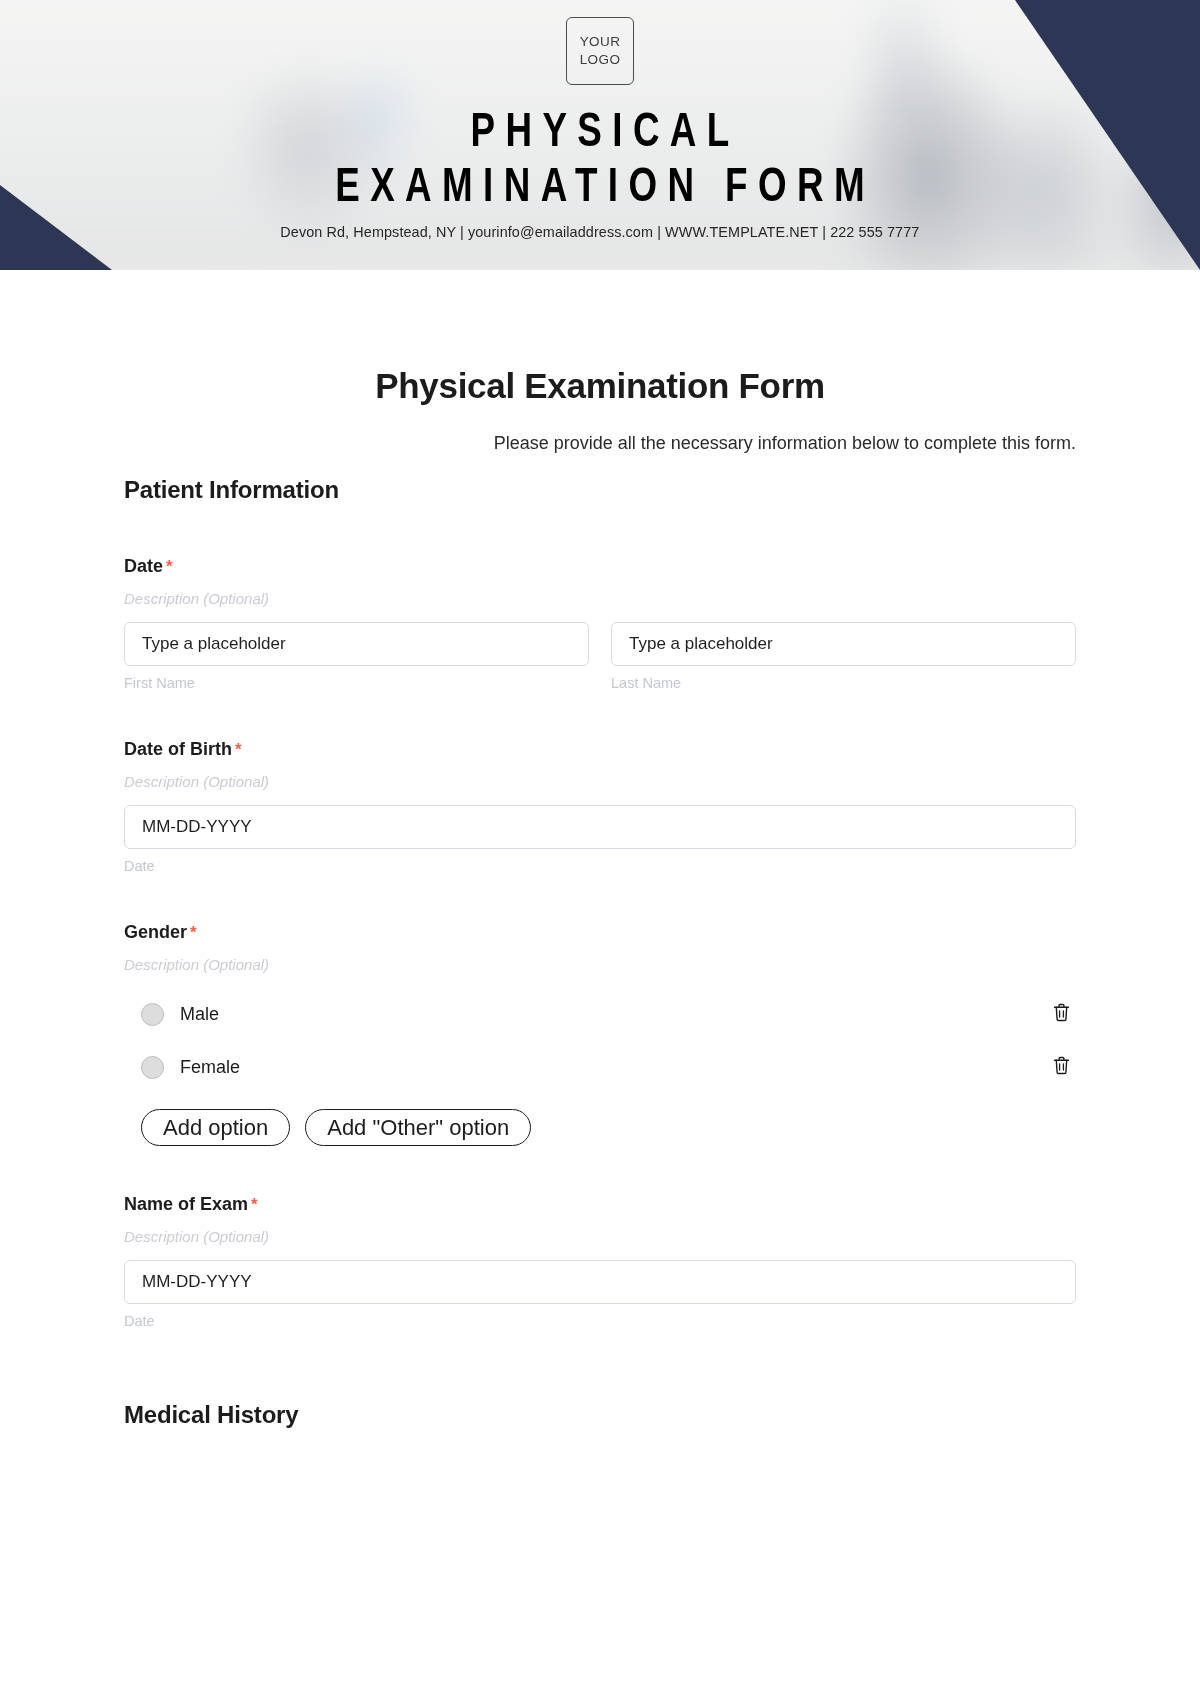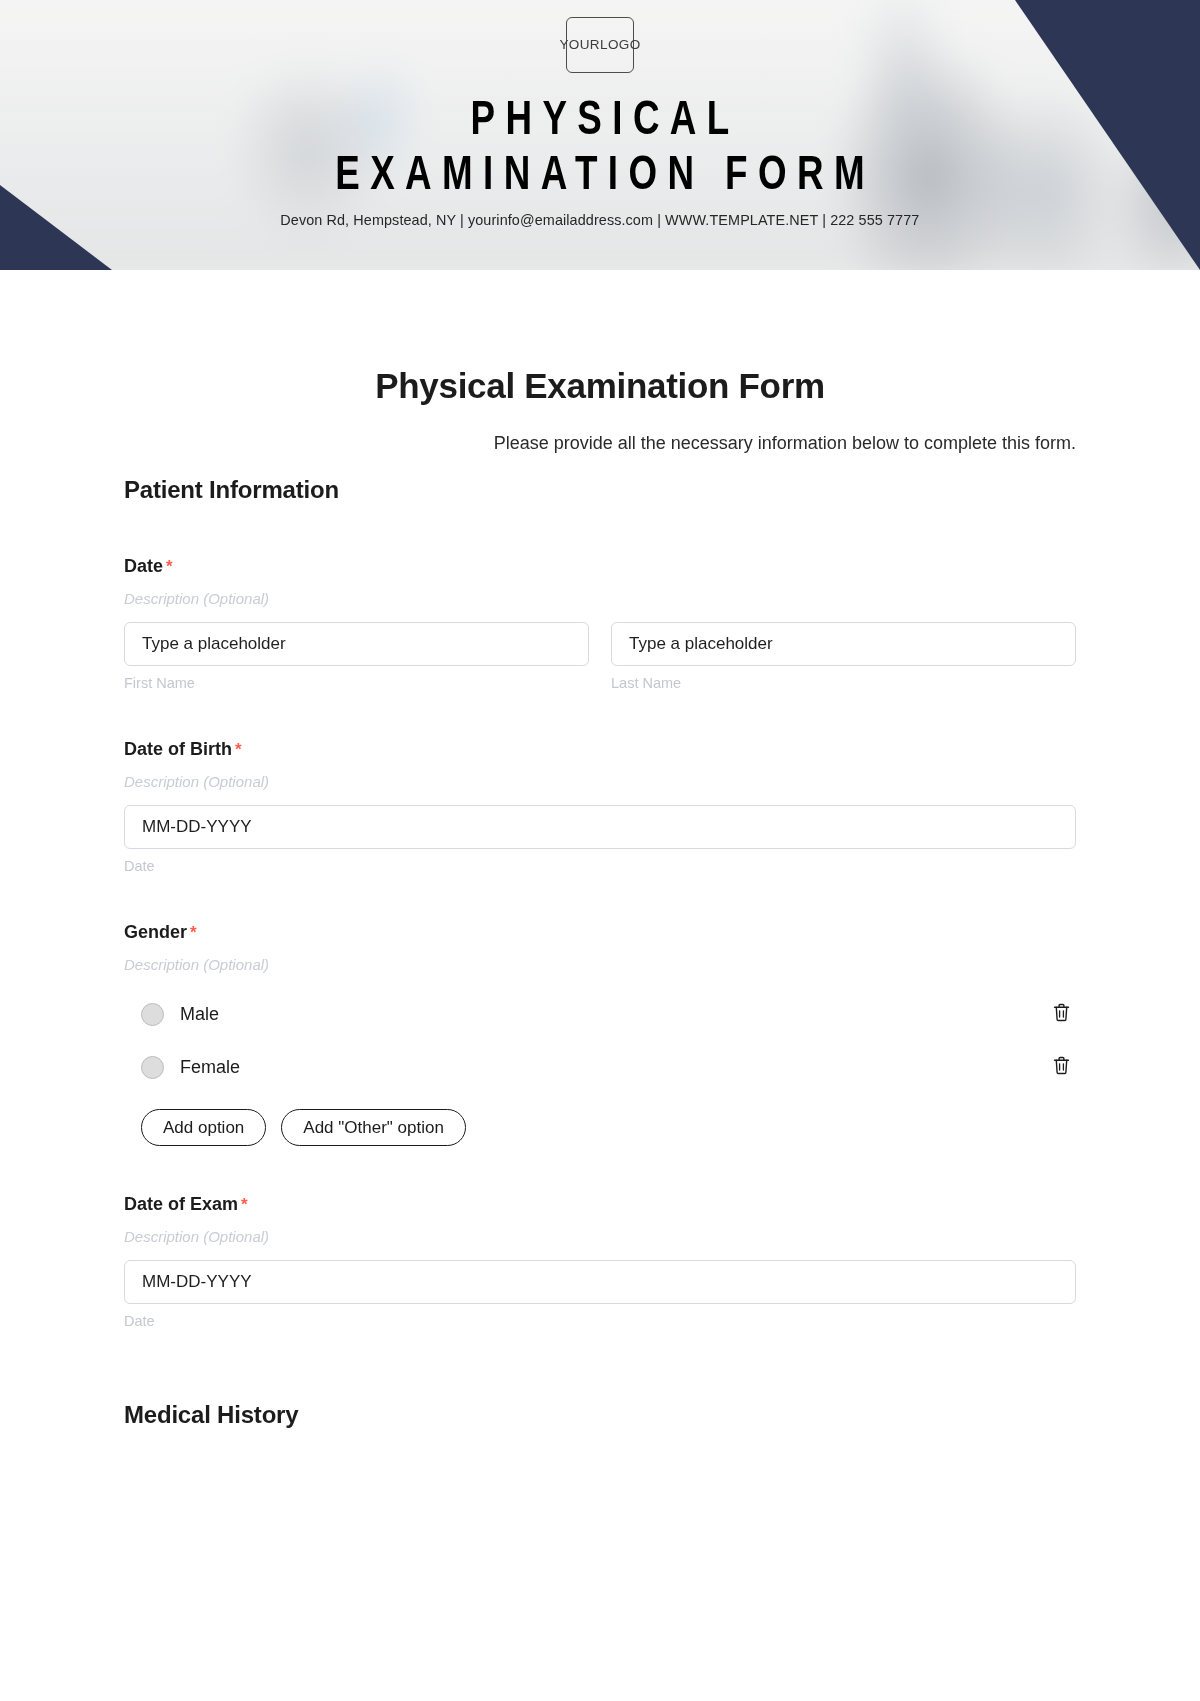--- a/index.html
+++ b/index.html
@@ -87,25 +87,25 @@
     width: 100%;
     height: 100%;
     display: flex;
     flex-direction: column;
     align-items: center;
   }
 
   .logo-box {
     margin-top: 17px;
     width: 68px;
-    height: 56px;
+    height: 68px;
     border: 1.6px solid #4d4d4d;
     border-radius: 6px;
     display: flex;
-    flex-direction: row;
+    flex-direction: column;
     align-items: center;
     justify-content: center;
     background: rgba(255,255,255,0.06);
   }
   .logo-line {
     font-size: 13.5px;
     letter-spacing: 0.4px;
     color: #3c3c3c;
     line-height: 1.33;
     font-family: "Liberation Sans", sans-serif;
@@ -242,21 +242,21 @@
   }
 
   .btn-row { display: flex; gap: 15px; margin-top: 30px; padding-left: 17px; }
   .pill-btn {
     height: 37px;
     border: 1.3px solid #1c1c1c;
     border-radius: 20px;
     background: #ffffff;
     padding: 0 21px;
     font-family: "Liberation Sans", sans-serif;
-    font-size: 17px;
+    font-size: 22px;
     color: #1c1c1c;
     display: flex;
     align-items: center;
     cursor: pointer;
   }
 
   .section-heading.medical { margin-top: 72px; margin-bottom: 40px; }
 </style>
 </head>
 <body>
@@ -358,21 +358,21 @@
       </div>
 
       <div class="btn-row">
         <button class="pill-btn">Add option</button>
         <button class="pill-btn">Add "Other" option</button>
       </div>
     </div>
 
     <div class="field">
       <div class="field-label">
-        <span>Date of Exam</span><span class="req">*</span>
+        <span>Name of Exam</span><span class="req">*</span>
       </div>
       <div class="field-desc">Description (Optional)</div>
       <div class="row">
         <div class="col">
           <div class="input full">MM-DD-YYYY</div>
           <div class="sub-label">Date</div>
         </div>
       </div>
     </div>
 

